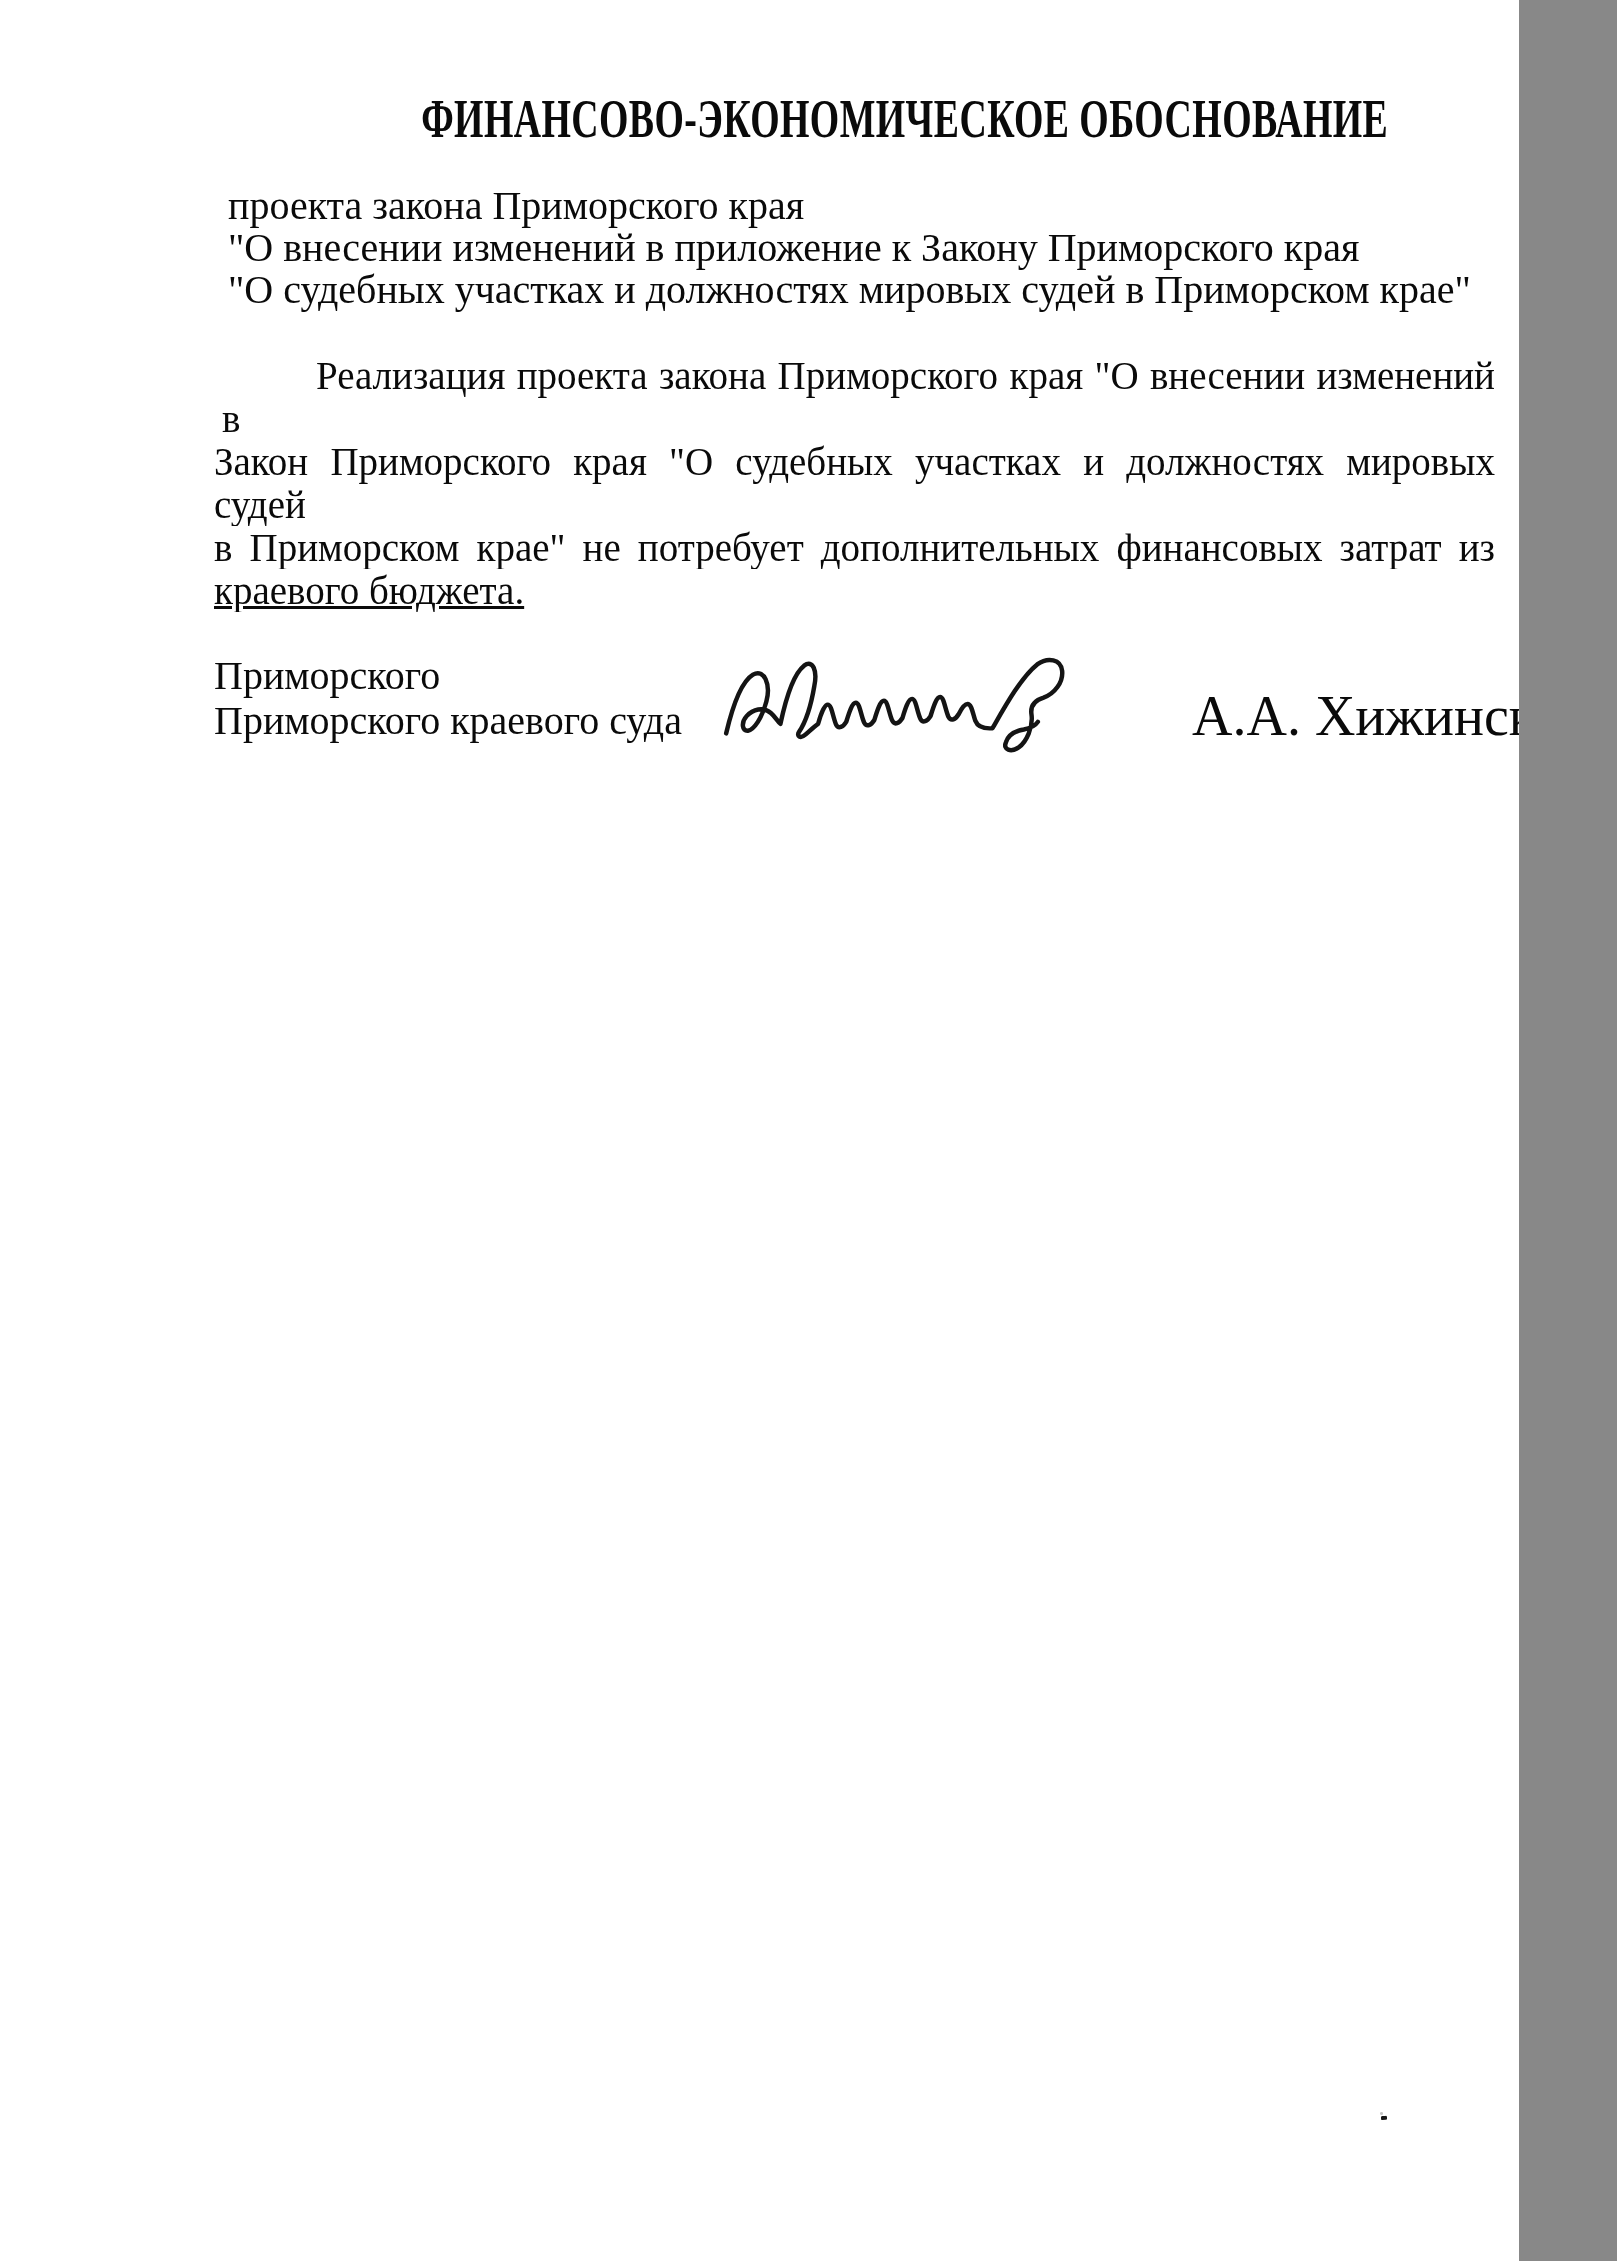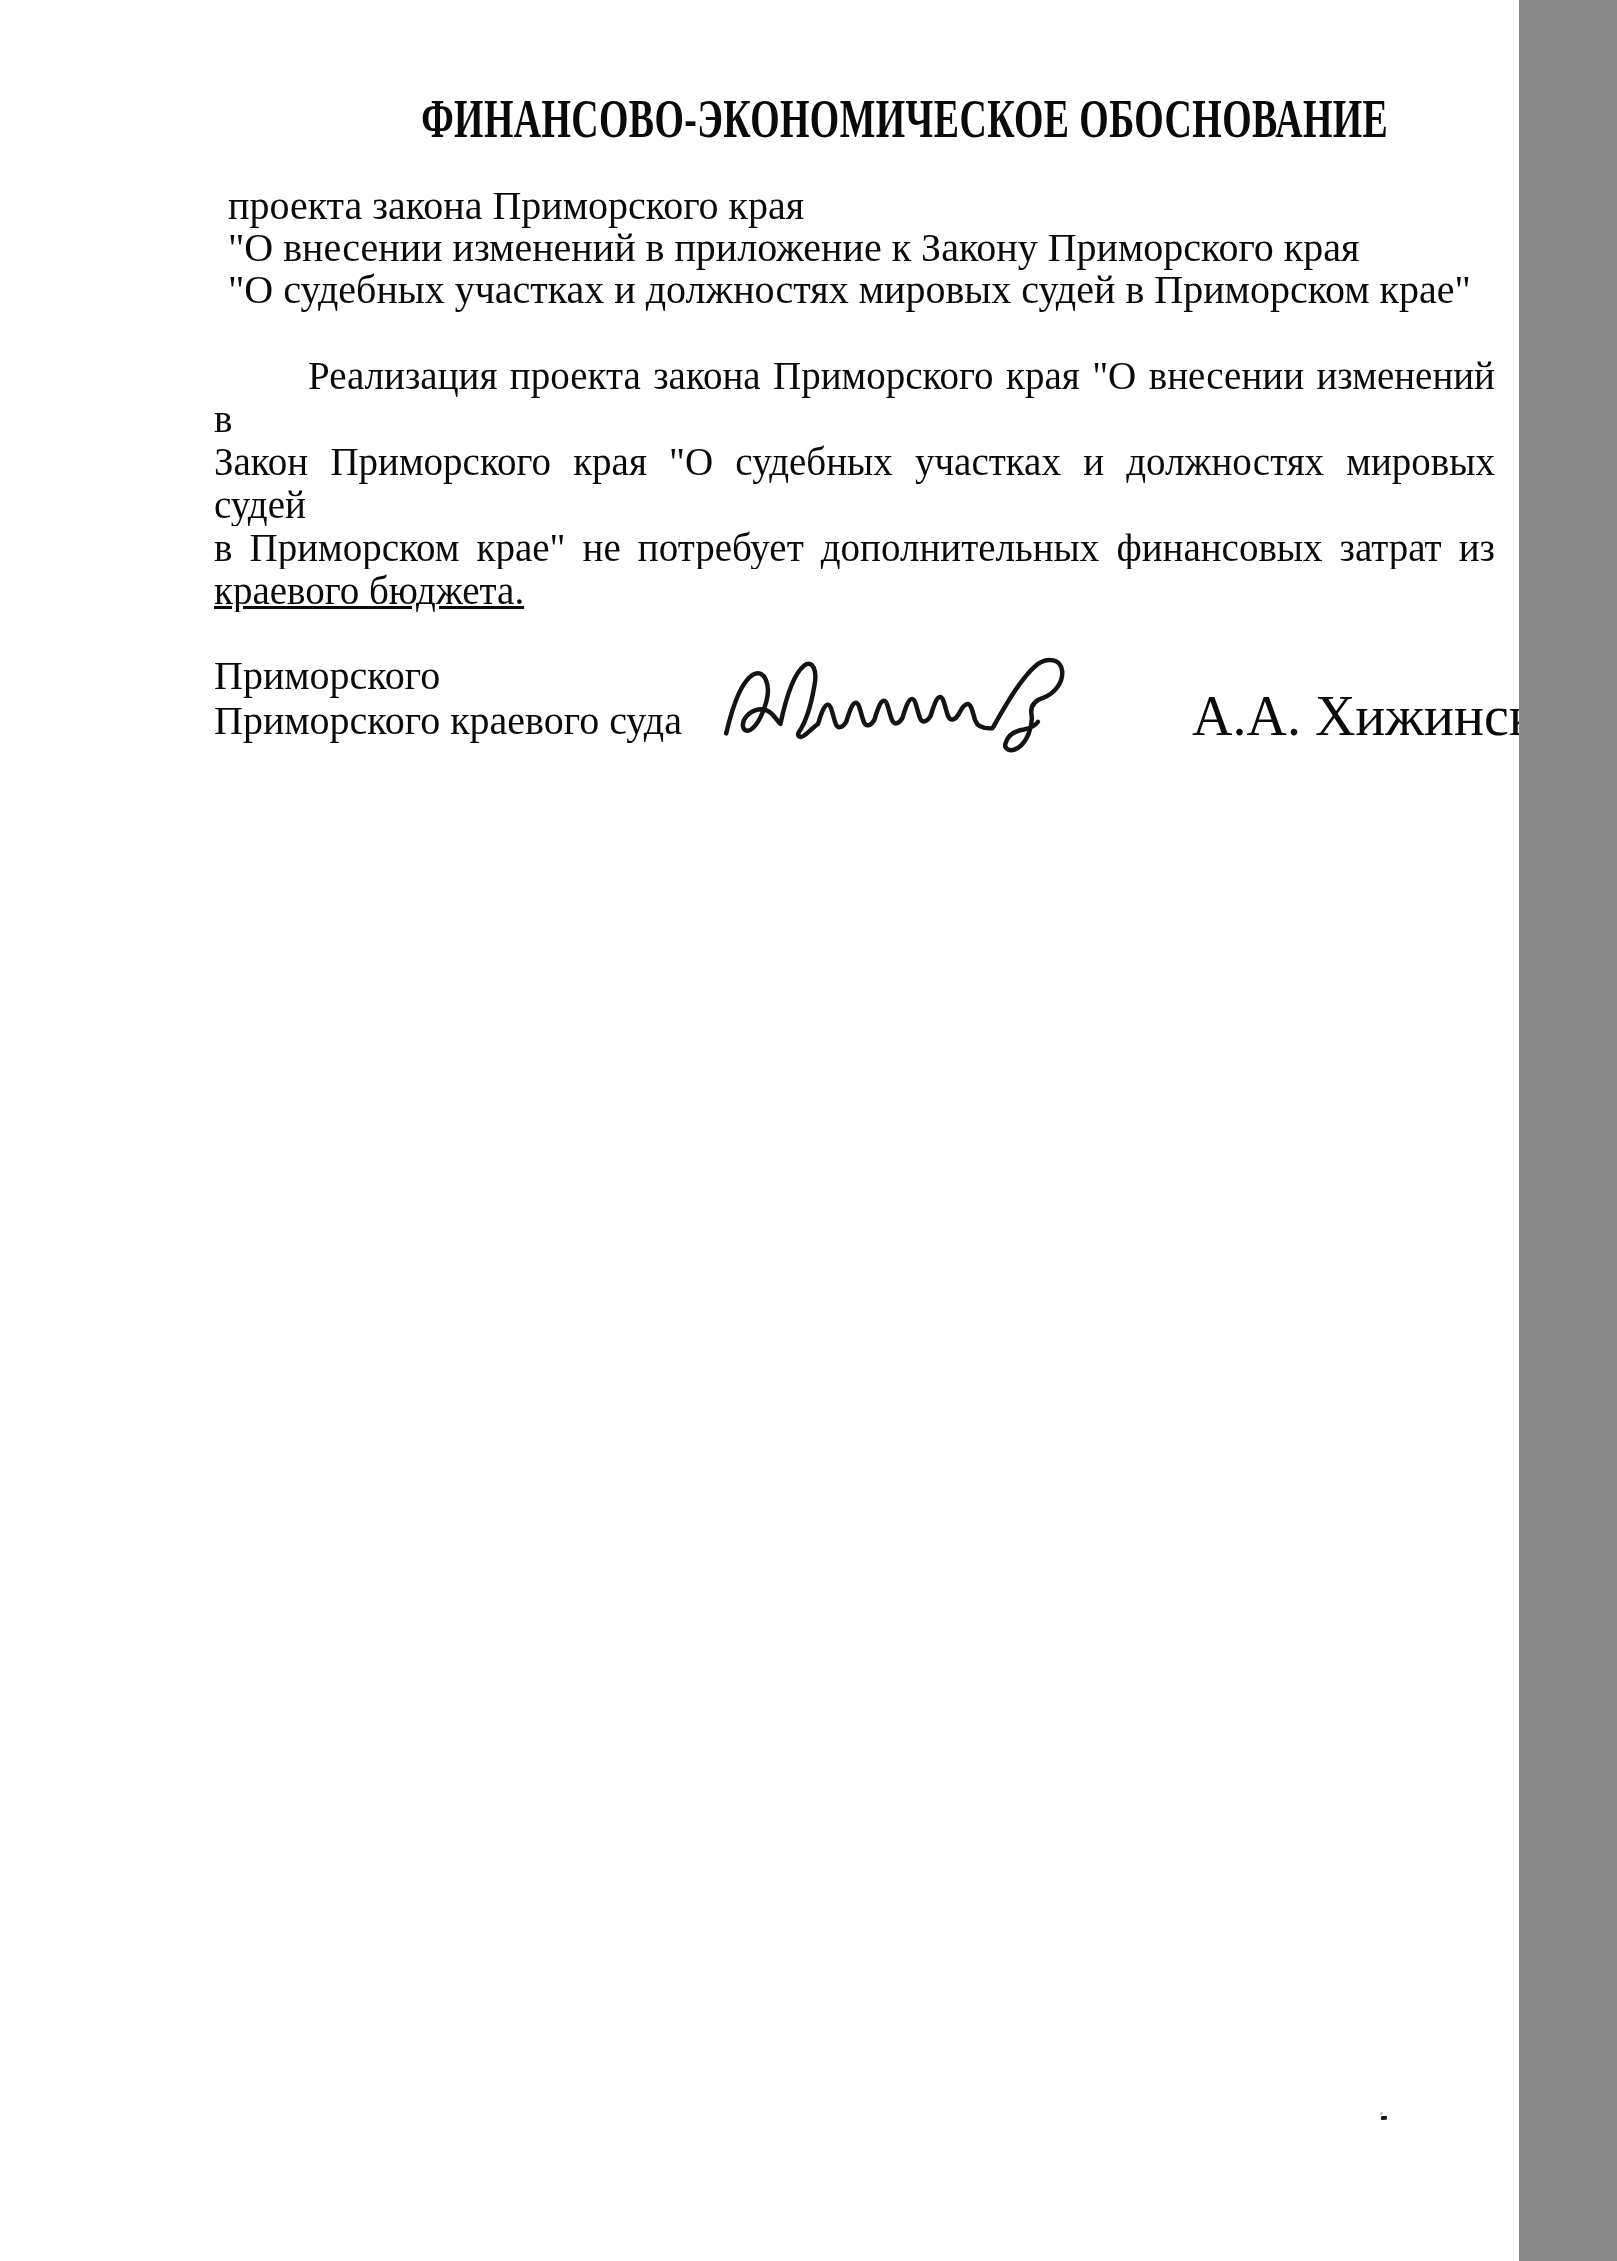--- a/index.html
+++ b/index.html
@@ -43,21 +43,21 @@
     position:absolute;
     top:354px; left:214px; width:1281px;
     font-size:39px; line-height:43px;
   }
   .body-line{
     text-align:justify;
     text-align-last:justify;
     overflow:hidden;
     white-space:normal;
   }
-  .body-line.first{ text-indent:94px; }
+  .body-line.first{ text-indent:94px;margin-left:8px; }
   .body-line.last{ text-align:left; text-align-last:left;text-decoration:underline; }
   
   .signoff-role{
     position:absolute;
     top:653px; left:214px;
     font-size:40px; line-height:45px;
     white-space:nowrap;
   }
   .signoff-name{
     position:absolute;

